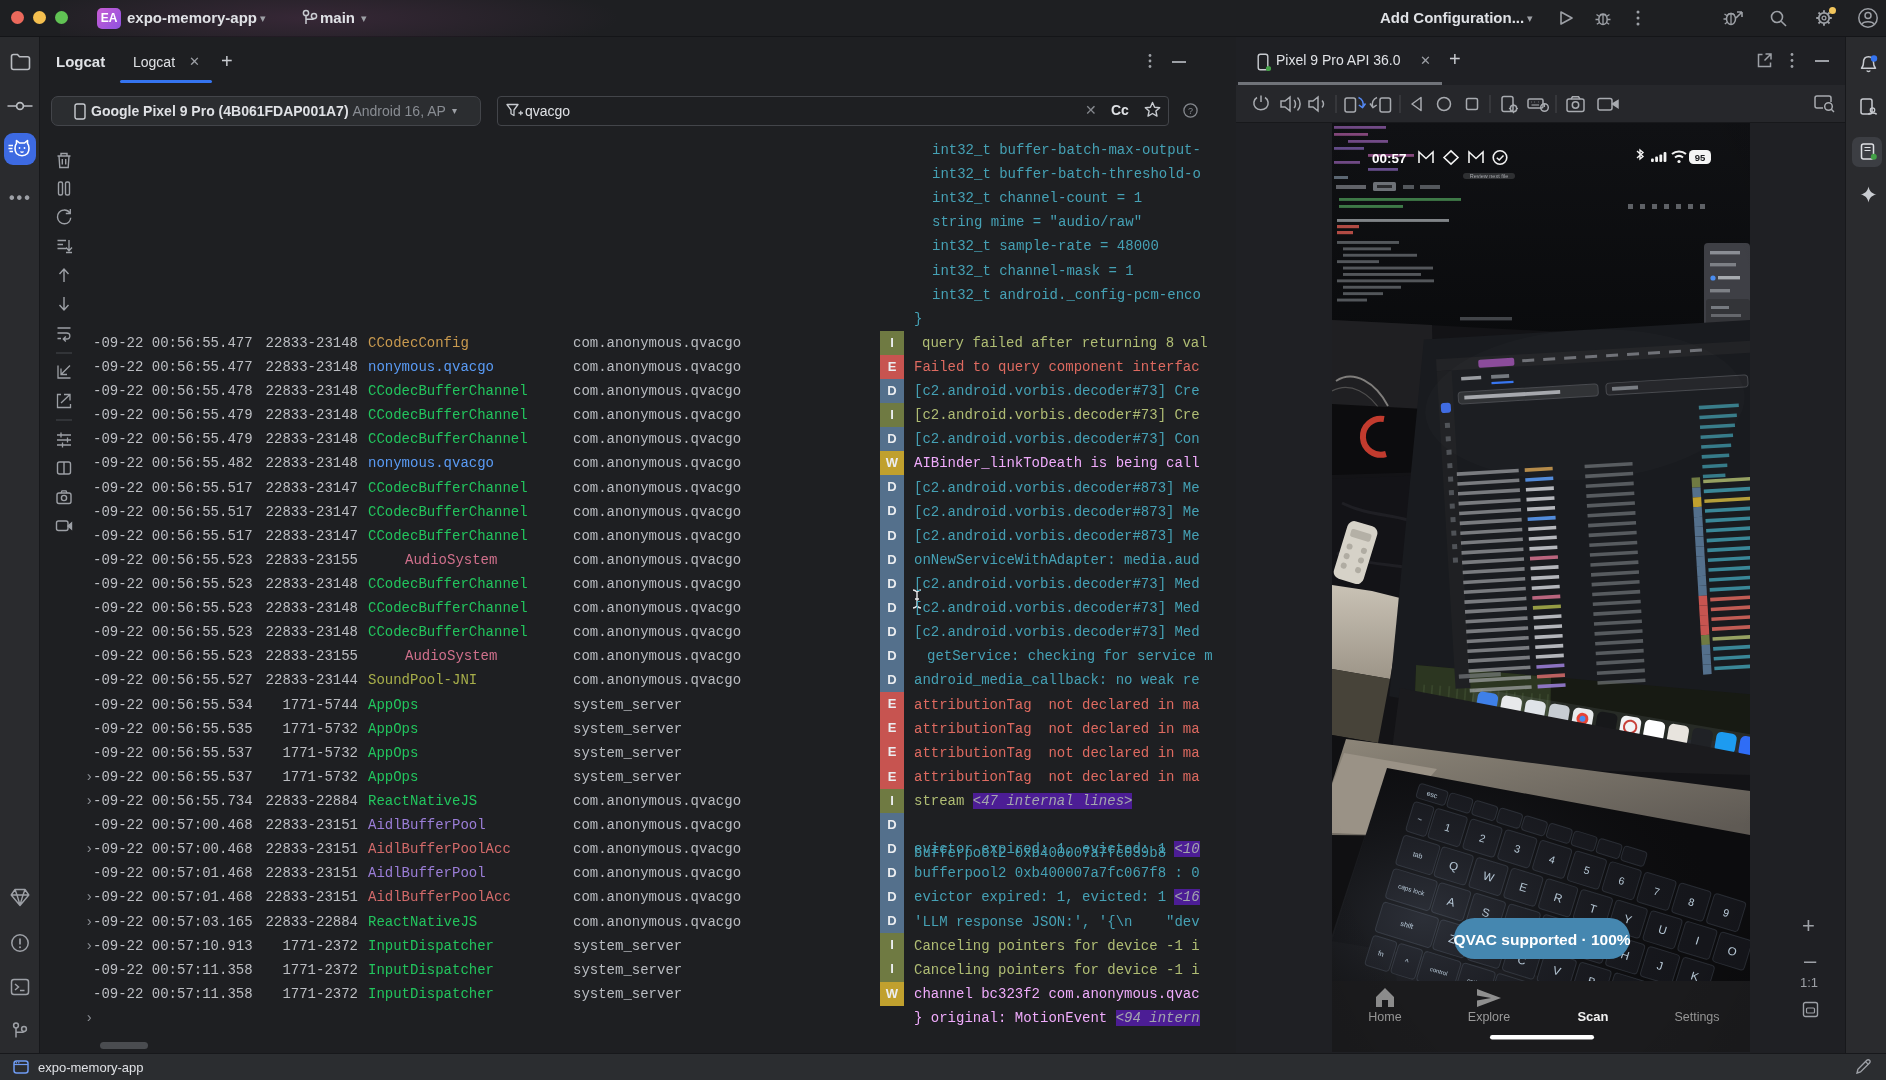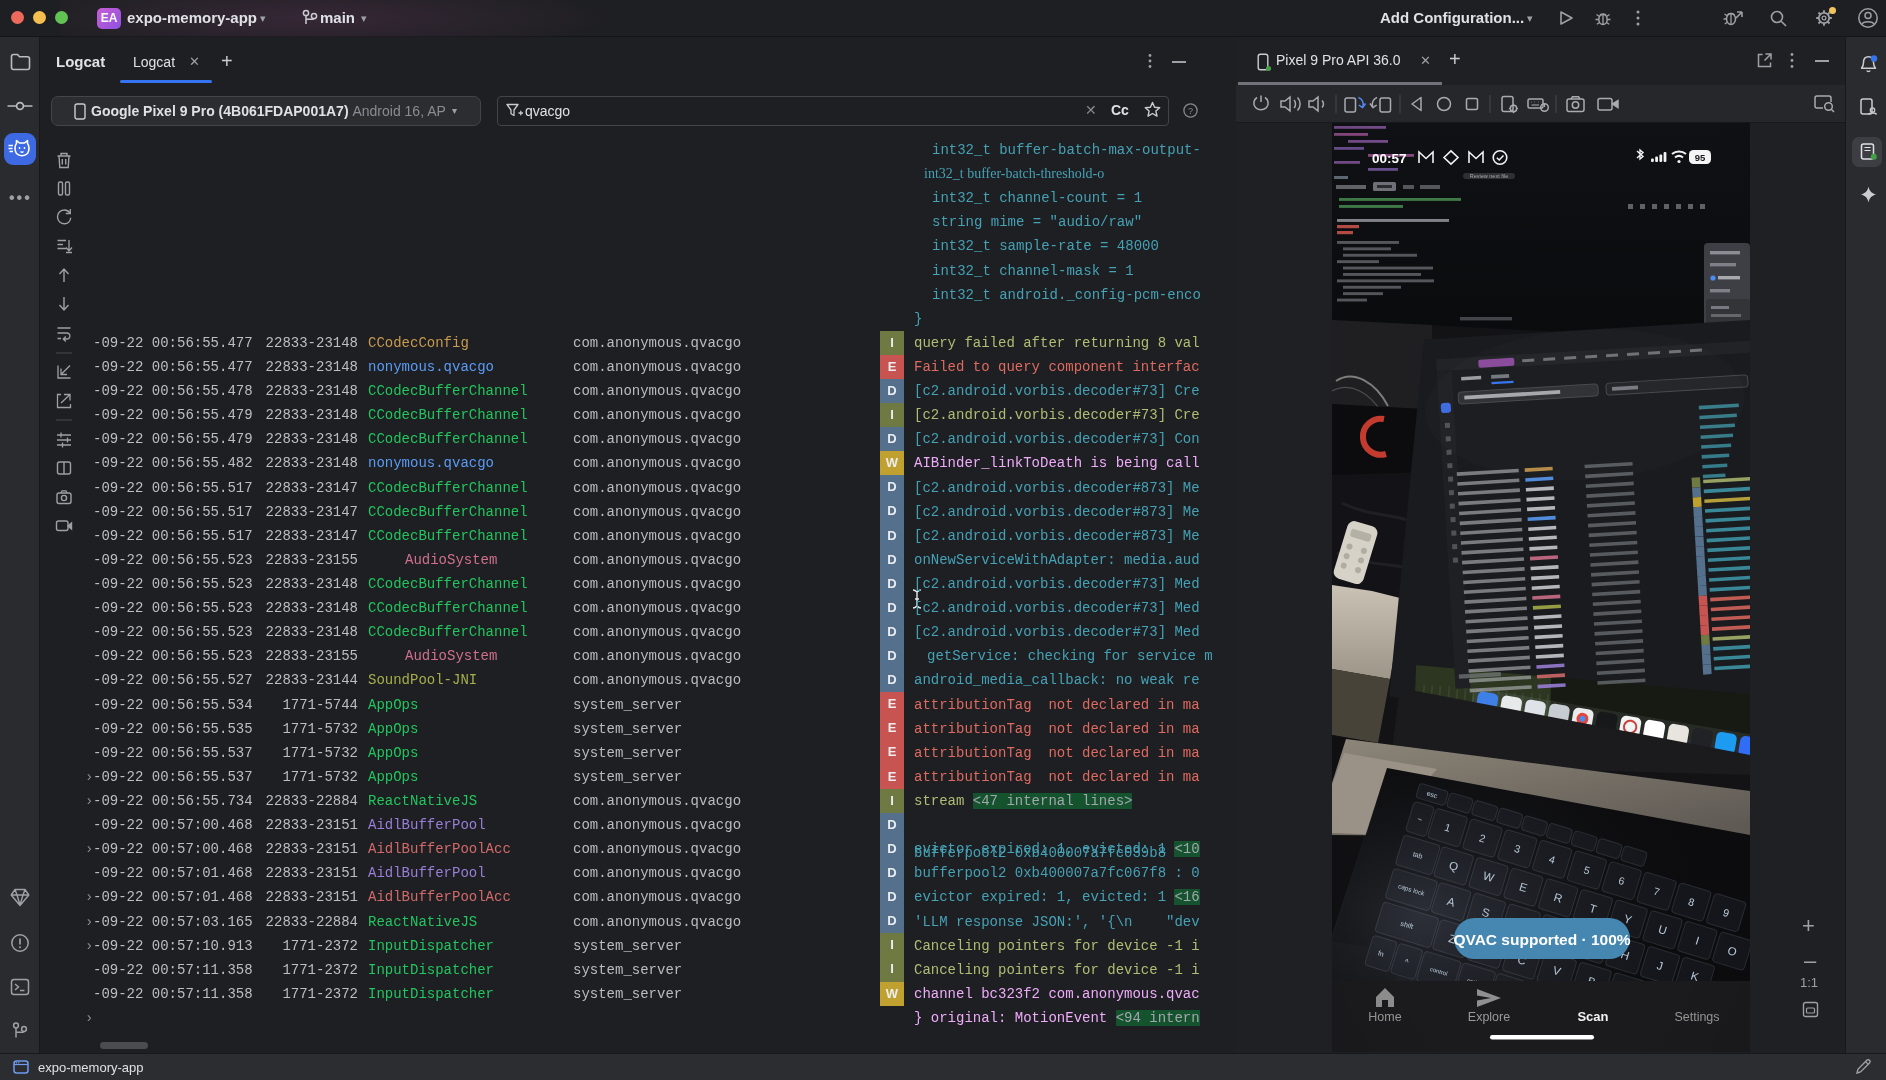--- a/index.html
+++ b/index.html
@@ -35,21 +35,21 @@
   .ts { position:absolute; left:52px; color:#bcbec3; }
   .pid { position:absolute; left:183px; width:134px; text-align:right; color:#bcbec3; }
   .tag { position:absolute; left:327px; color:#c9ccd1; }
   .pkg { position:absolute; left:532px; color:#b9bcc1; }
   .sev { position:absolute; left:839px; width:24px; height:24.8px; top:-0.3px; color:#ebedf0;
     text-align:center; line-height:24.8px; font-weight:bold; font-size:13px;
     font-family:"Liberation Sans",sans-serif; }
   .msg { position:absolute; left:873px; width:321px; overflow:hidden; }
   .chev { position:absolute; left:44px; color:#8a8d93; }
   .cI { color:#b0bd74; } .cE { color:#de6a60; } .cD { color:#45a1b5; } .cW { color:#f0abfc; }
-  .hl { background:#14532d; color:#a3a6ad; }
+  .hl { background:#4c1d95; color:#a3a6ad;font-style:italic; }
   .tA { color:#c99a4f; } .tB { color:#5a9bf5; } .tW { color:#22c55e; }
   .tP { color:#d0708c;margin-left:37px; } .tY { color:#a7ae4a; } .tV { color:#9b7ed8; } .tR { color:#d26a6a; }
   .row { line-height:24.15px; }
 
   
   #statusbar { left:0; top:1053px; width:1886px; height:27px; background:#2b2d30; border-top:1px solid #17181b; }
 
   
   #rpanel { left:1236px; top:37px; width:609px; height:1016px; background:#1f2024; }
   #rstripe { left:1845px; top:37px; width:41px; height:1016px; background:#2a2b2e; border-left:1px solid #17181b; }
@@ -238,28 +238,28 @@
     </svg>
 
     <div style="position:absolute;left:59px;top:1005px;width:48px;height:7px;border-radius:4px;background:#4a4c50;"></div>
 
     <svg style="position:absolute;left:869px;top:551px;" width="14" height="22" viewBox="0 0 14 22">
       <path d="M3 2 C5 2 6 3 7 4 C8 3 9 2 11 2 M7 4 L7 18 M3 20 C5 20 6 19 7 18 C8 19 9 20 11 20 M5 11 L9 11" stroke="#e8eaed" stroke-width="1.4" fill="none"></path>
     </svg>
 
     <div id="lines">
 <div class="row" style="top:101.0px;"><span class="msg" style="margin-left:18px;"><span class="cD">int32_t buffer-batch-max-output-</span></span></div>
-<div class="row" style="top:125.1px;"><span class="msg" style="margin-left:10px;font-family:Liberation Serif, serif;"><span class="cD">int32_t buffer-batch-threshold-o</span></span></div>
+<div class="row" style="top:125.1px;"><span class="msg" style="margin-left:18px;"><span class="cD">int32_t buffer-batch-threshold-o</span></span></div>
 <div class="row" style="top:149.2px;"><span class="msg" style="margin-left:18px;"><span class="cD">int32_t channel-count = 1</span></span></div>
 <div class="row" style="top:173.3px;"><span class="msg" style="margin-left:18px;"><span class="cD">string mime = "audio/raw"</span></span></div>
 <div class="row" style="top:197.4px;"><span class="msg" style="margin-left:18px;"><span class="cD">int32_t sample-rate = 48000</span></span></div>
 <div class="row" style="top:221.6px;"><span class="msg" style="margin-left:18px;"><span class="cD">int32_t channel-mask = 1</span></span></div>
 <div class="row" style="top:245.7px;"><span class="msg" style="margin-left:18px;"><span class="cD">int32_t android._config-pcm-enco</span></span></div>
 <div class="row" style="top:269.8px;"><span class="msg" style="margin-left:0px;"><span class="cD">}</span></span></div>
-<div class="row" style="top:293.9px;"><span class="ts">-09-22 00:56:55.477</span><span class="pid">22833-23148</span><span class="tag tA">CCodecConfig</span><span class="pkg">com.anonymous.qvacgo</span><span class="sev sevI">I</span><span class="msg" style="margin-left:0px;"><span class="cI">query failed after returning 8 val</span></span></div>
+<div class="row" style="top:293.9px;"><span class="ts">-09-22 00:56:55.477</span><span class="pid">22833-23148</span><span class="tag tA">CCodecConfig</span><span class="pkg">com.anonymous.qvacgo</span><span class="sev sevI">I</span><span class="msg" style="margin-left:8px;"><span class="cI">query failed after returning 8 val</span></span></div>
 <div class="row" style="top:318.0px;"><span class="ts">-09-22 00:56:55.477</span><span class="pid">22833-23148</span><span class="tag tB">nonymous.qvacgo</span><span class="pkg">com.anonymous.qvacgo</span><span class="sev sevE">E</span><span class="msg" style="margin-left:0px;"><span class="cE">Failed to query component interfac</span></span></div>
 <div class="row" style="top:342.1px;"><span class="ts">-09-22 00:56:55.478</span><span class="pid">22833-23148</span><span class="tag tW">CCodecBufferChannel</span><span class="pkg">com.anonymous.qvacgo</span><span class="sev sevD">D</span><span class="msg" style="margin-left:0px;"><span class="cD">[c2.android.vorbis.decoder#73] Cre</span></span></div>
 <div class="row" style="top:366.2px;"><span class="ts">-09-22 00:56:55.479</span><span class="pid">22833-23148</span><span class="tag tW">CCodecBufferChannel</span><span class="pkg">com.anonymous.qvacgo</span><span class="sev sevI">I</span><span class="msg" style="margin-left:0px;"><span class="cI">[c2.android.vorbis.decoder#73] Cre</span></span></div>
 <div class="row" style="top:390.3px;"><span class="ts">-09-22 00:56:55.479</span><span class="pid">22833-23148</span><span class="tag tW">CCodecBufferChannel</span><span class="pkg">com.anonymous.qvacgo</span><span class="sev sevD">D</span><span class="msg" style="margin-left:0px;"><span class="cD">[c2.android.vorbis.decoder#73] Con</span></span></div>
 <div class="row" style="top:414.4px;"><span class="ts">-09-22 00:56:55.482</span><span class="pid">22833-23148</span><span class="tag tB">nonymous.qvacgo</span><span class="pkg">com.anonymous.qvacgo</span><span class="sev sevW">W</span><span class="msg" style="margin-left:0px;"><span class="cW">AIBinder_linkToDeath is being call</span></span></div>
 <div class="row" style="top:438.5px;"><span class="ts">-09-22 00:56:55.517</span><span class="pid">22833-23147</span><span class="tag tW">CCodecBufferChannel</span><span class="pkg">com.anonymous.qvacgo</span><span class="sev sevD">D</span><span class="msg" style="margin-left:0px;"><span class="cD">[c2.android.vorbis.decoder#873] Me</span></span></div>
 <div class="row" style="top:462.6px;"><span class="ts">-09-22 00:56:55.517</span><span class="pid">22833-23147</span><span class="tag tW">CCodecBufferChannel</span><span class="pkg">com.anonymous.qvacgo</span><span class="sev sevD">D</span><span class="msg" style="margin-left:0px;"><span class="cD">[c2.android.vorbis.decoder#873] Me</span></span></div>
 <div class="row" style="top:486.8px;"><span class="ts">-09-22 00:56:55.517</span><span class="pid">22833-23147</span><span class="tag tW">CCodecBufferChannel</span><span class="pkg">com.anonymous.qvacgo</span><span class="sev sevD">D</span><span class="msg" style="margin-left:0px;"><span class="cD">[c2.android.vorbis.decoder#873] Me</span></span></div>
 <div class="row" style="top:510.9px;"><span class="ts">-09-22 00:56:55.523</span><span class="pid">22833-23155</span><span class="tag tP">AudioSystem</span><span class="pkg">com.anonymous.qvacgo</span><span class="sev sevD">D</span><span class="msg" style="margin-left:0px;"><span class="cD">onNewServiceWithAdapter: media.aud</span></span></div>
 <div class="row" style="top:535.0px;"><span class="ts">-09-22 00:56:55.523</span><span class="pid">22833-23148</span><span class="tag tW">CCodecBufferChannel</span><span class="pkg">com.anonymous.qvacgo</span><span class="sev sevD">D</span><span class="msg" style="margin-left:0px;"><span class="cD">[c2.android.vorbis.decoder#73] Med</span></span></div>

